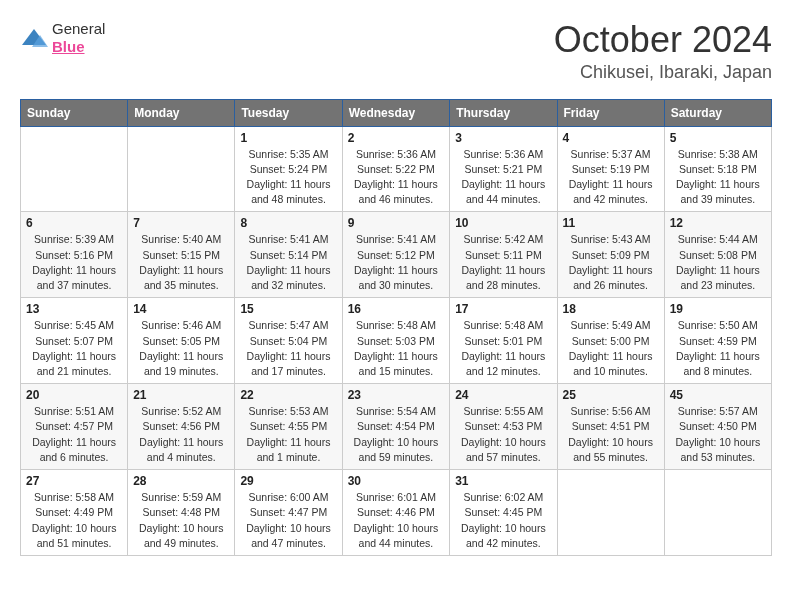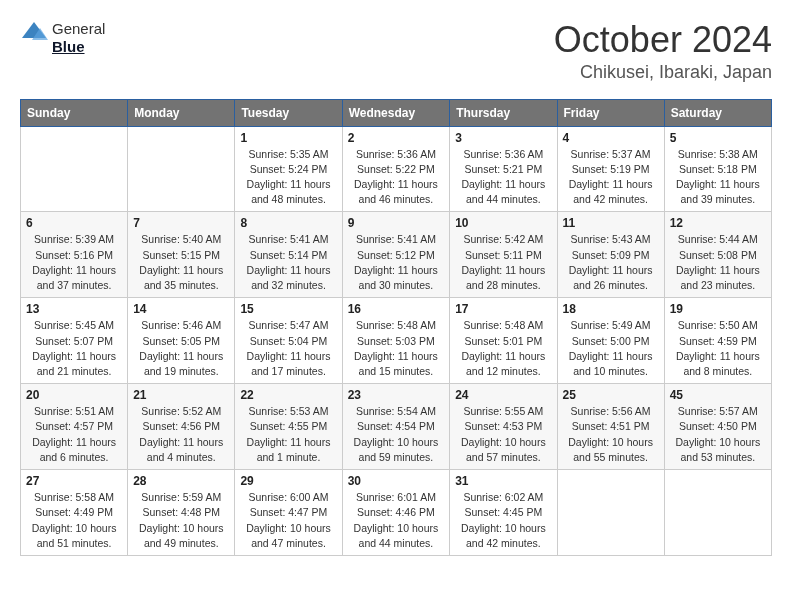--- a/index.html
+++ b/index.html
@@ -11,24 +11,25 @@
       padding: 20px;
     }
     .header {
       display: flex;
       justify-content: space-between;
       align-items: flex-start;
       margin-bottom: 16px;
     }
     .logo {
       display: flex;
+      align-items: center;
       gap: 4px;
     }
     .logo-text-general { font-size: 15px; color: #333; font-weight: 400; }
-    .logo-text-blue { font-size: 15px; color: #0f172a; font-weight: 700; text-decoration: underline; }
+    .logo-text-blue { font-size: 15px; color: #ec4899; font-weight: 700; text-decoration: underline; }
     .logo-icon {
       width: 28px;
       height: 22px;
     }
     .title-block { text-align: right; }
     .month-title { font-size: 36px; color: #333; font-weight: 300; line-height: 1.1; }
     .location-title { font-size: 18px; color: #555; margin-top: 2px; }
     table {
       width: 100%;
       border-collapse: collapse;

